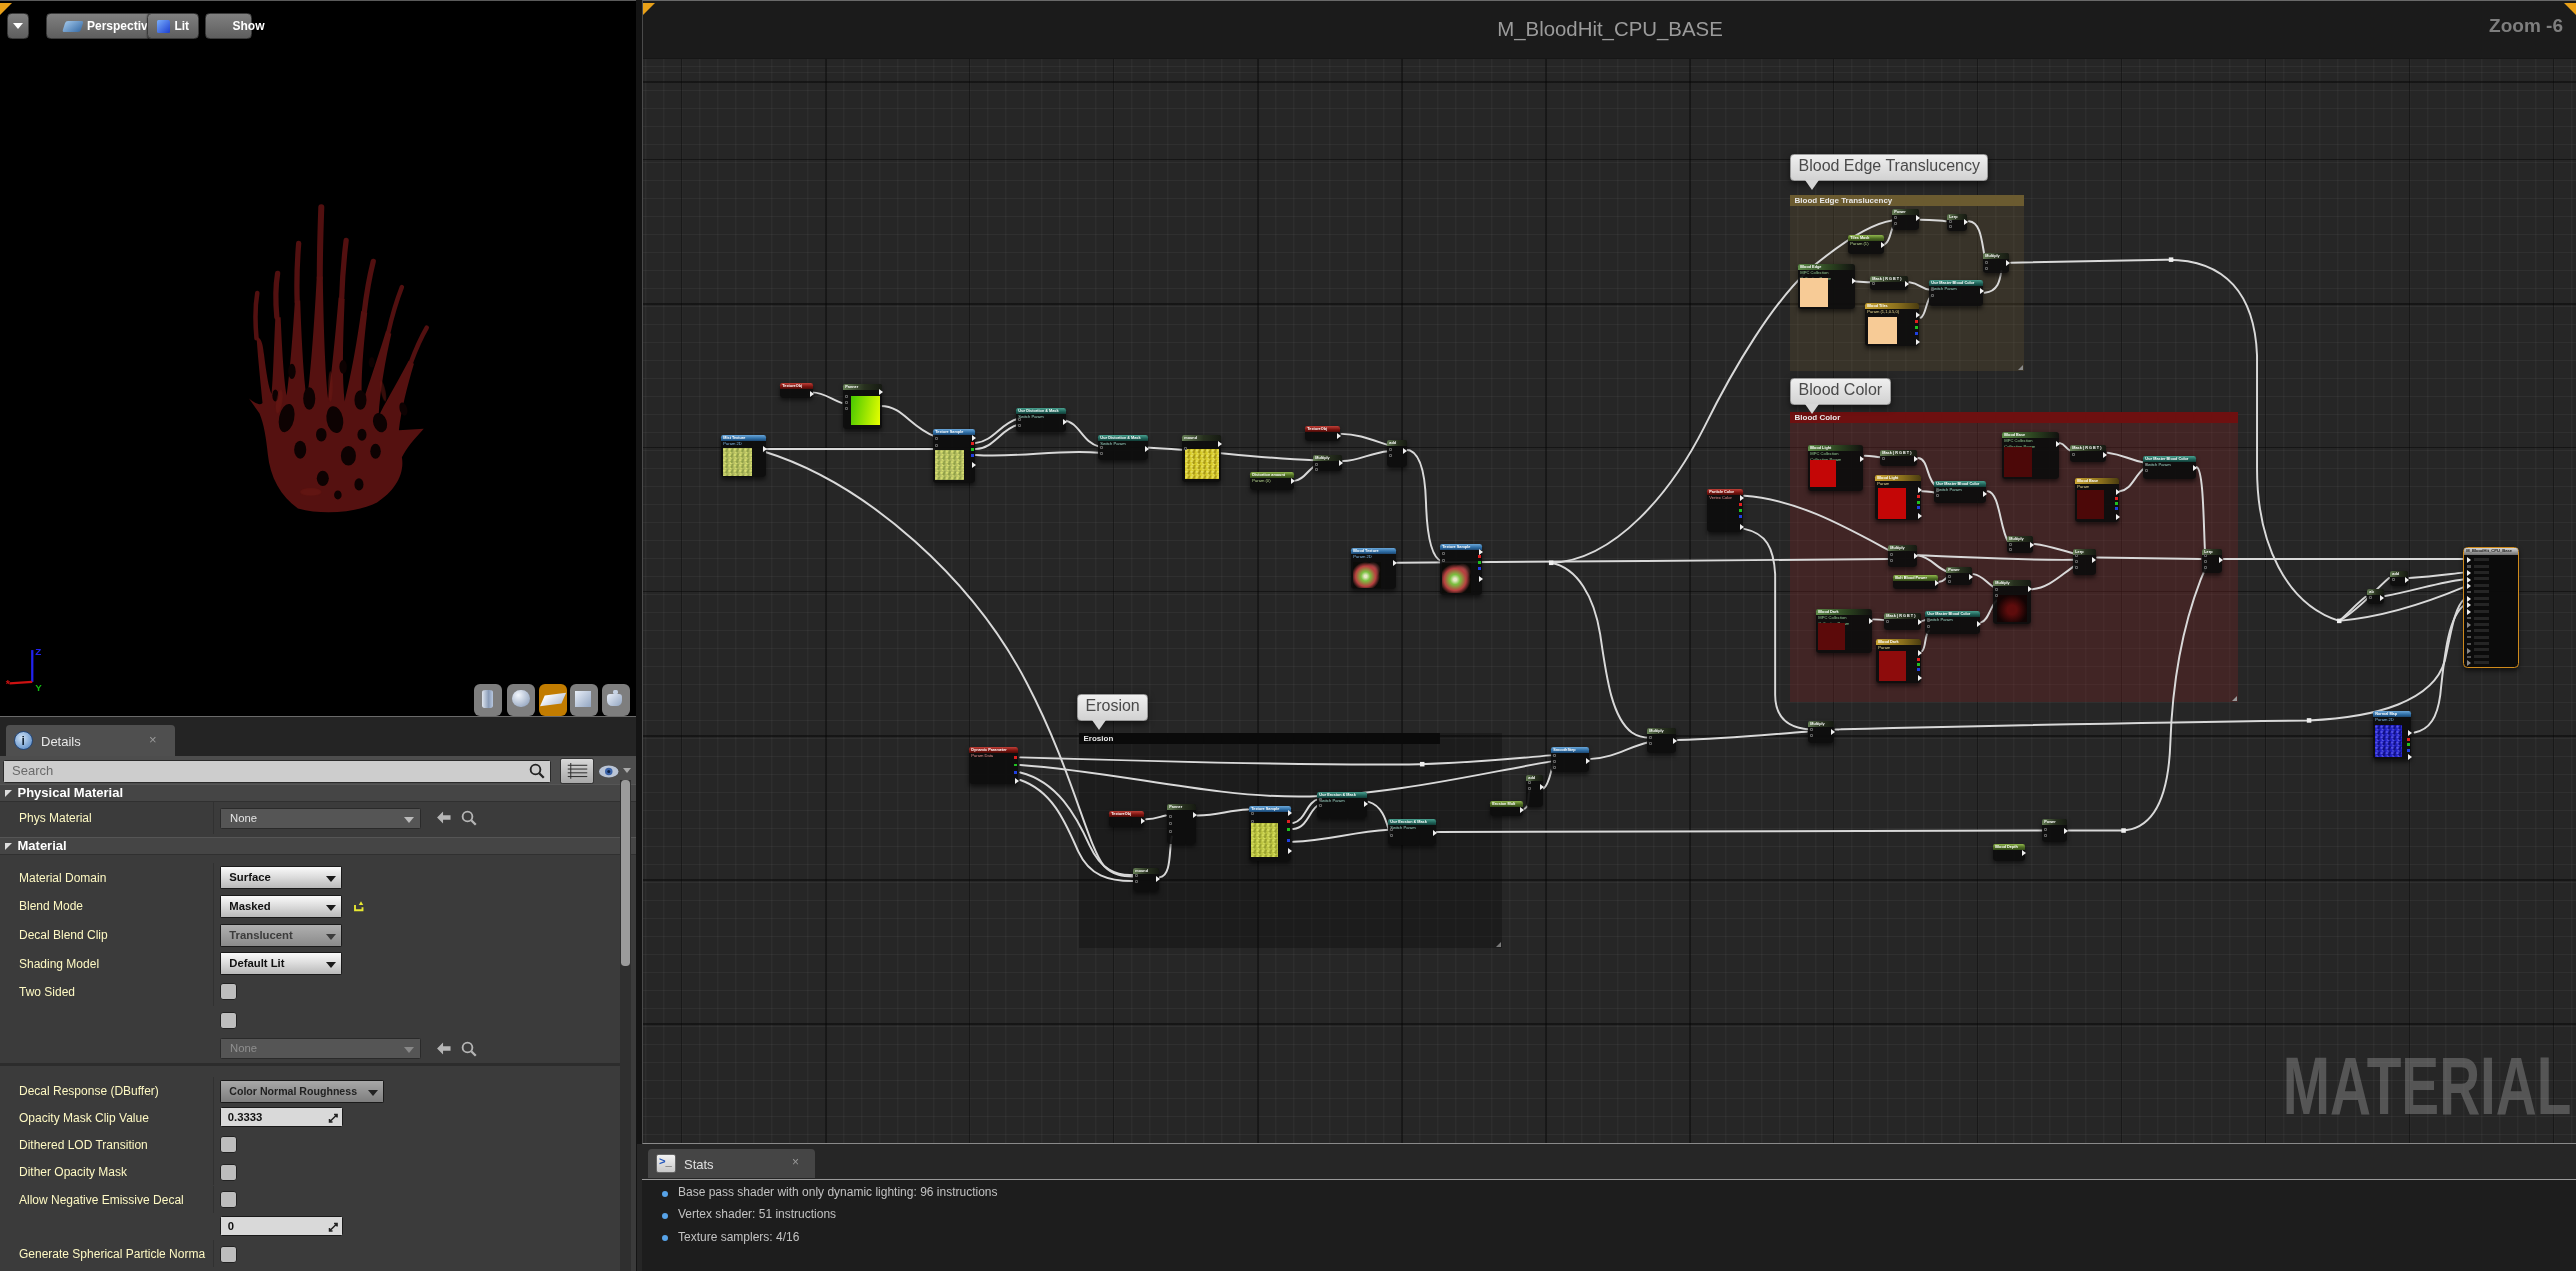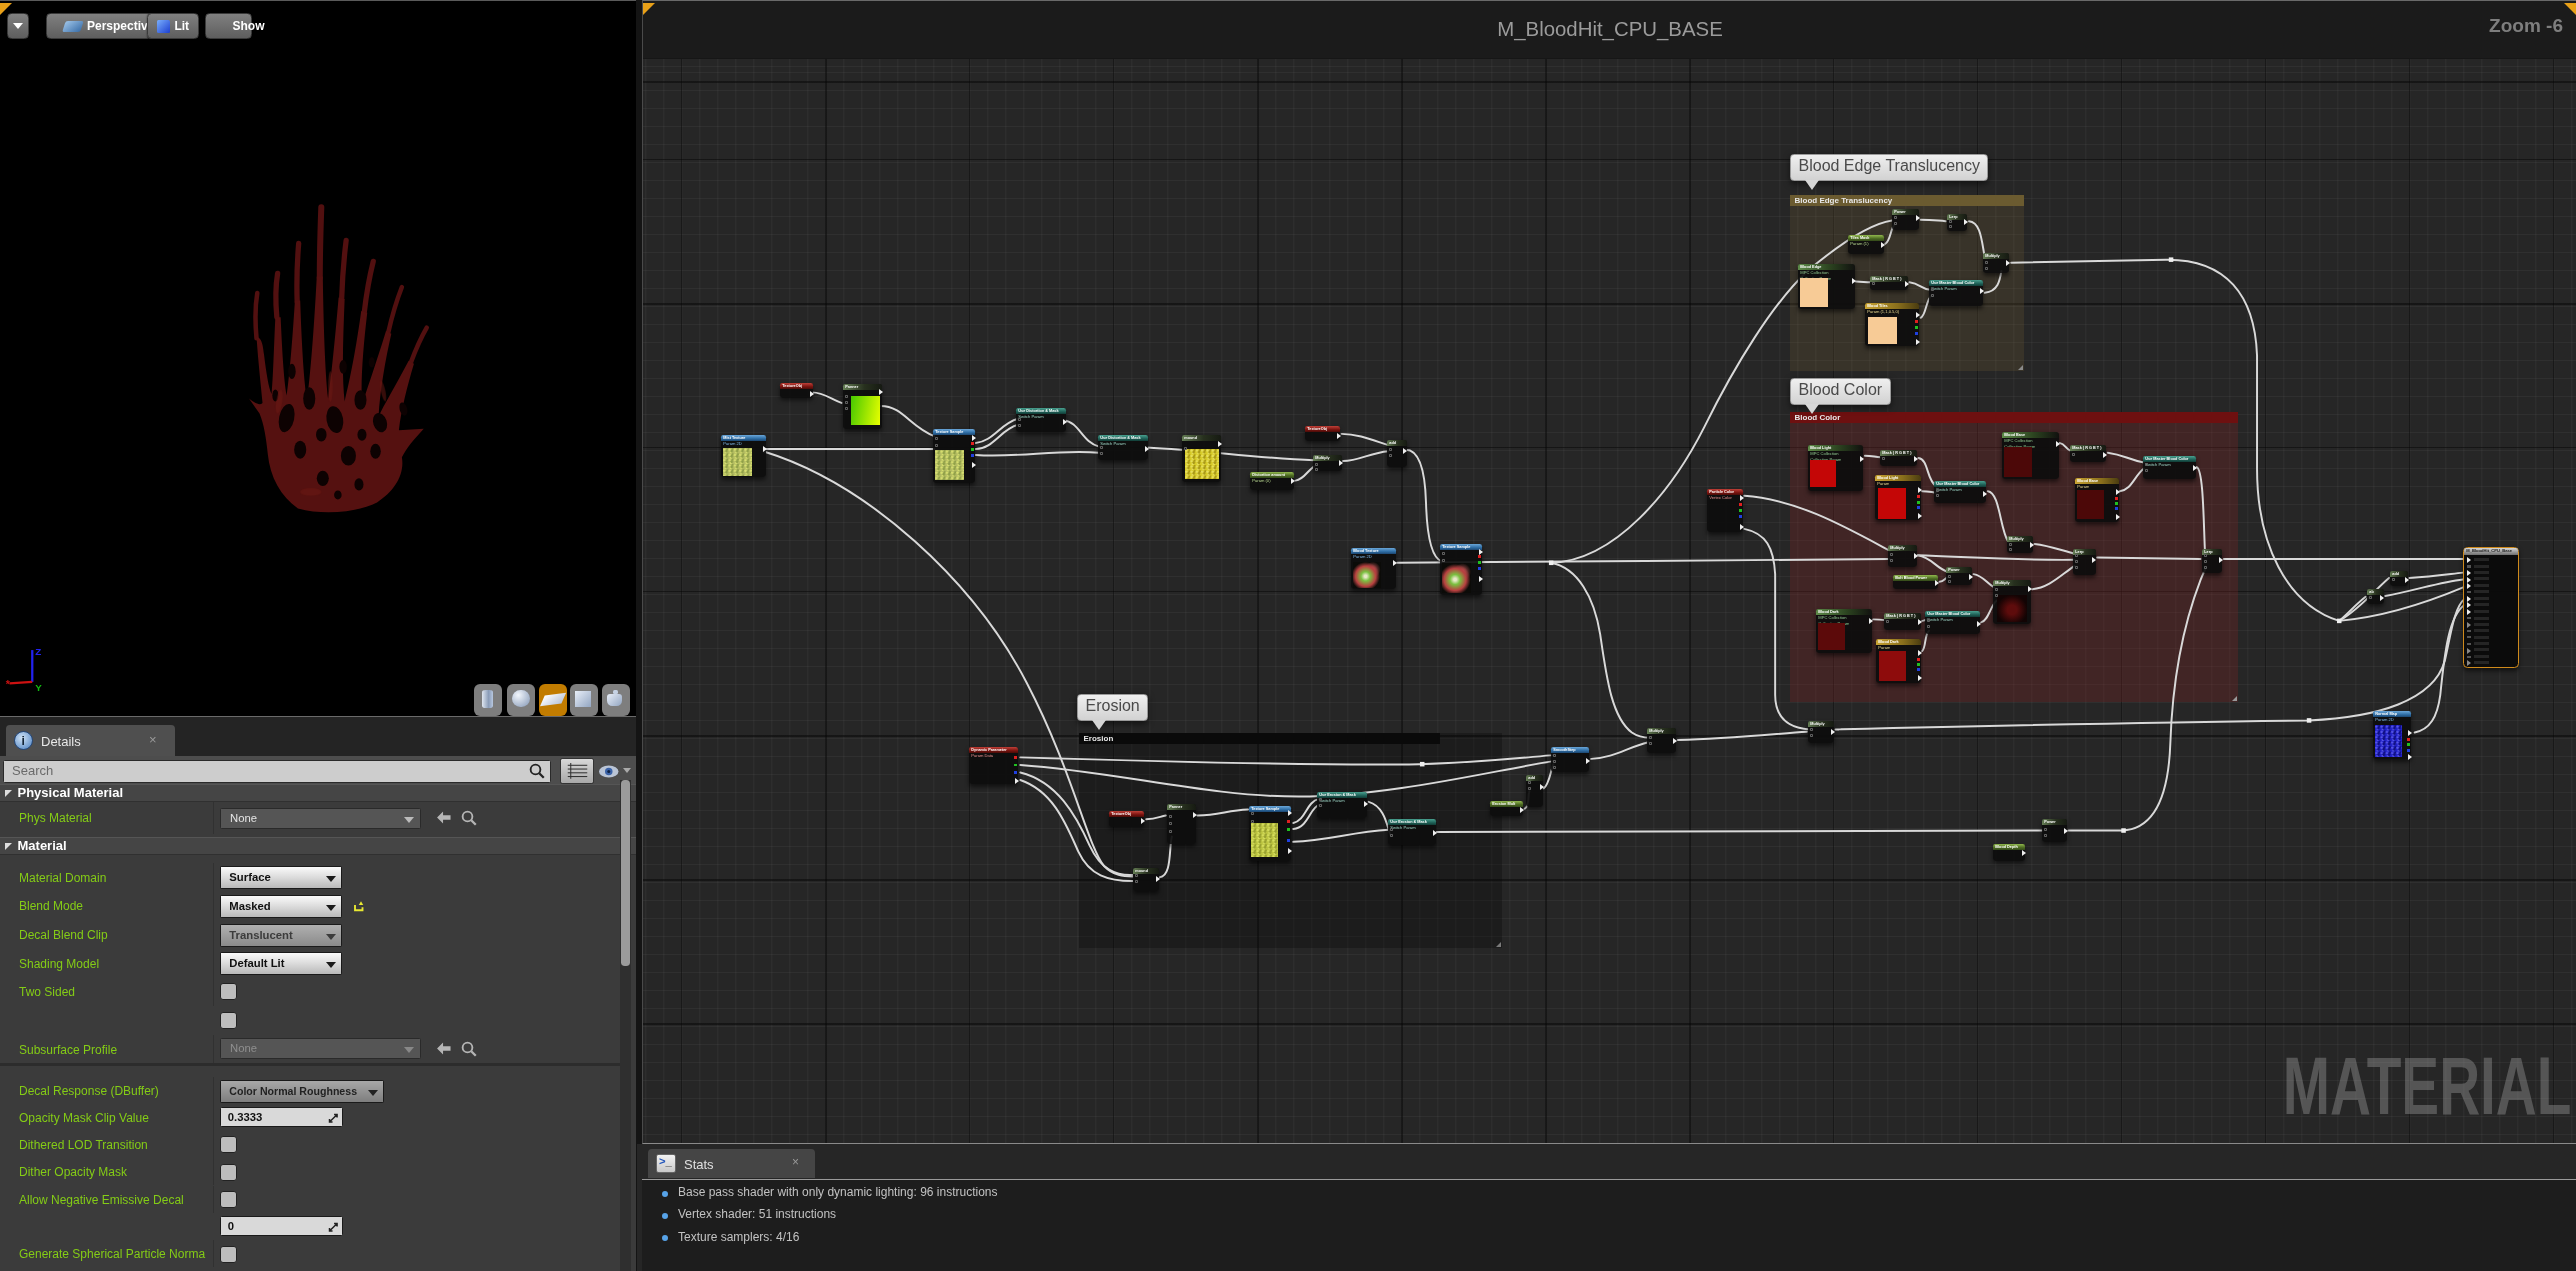--- a/index.html
+++ b/index.html
@@ -7,21 +7,21 @@
 #page{position:absolute;left:0;top:0;width:2576px;height:1272px;}
 .abs{position:absolute;}
 
 #vp{left:0;top:0;width:636px;height:717px;background:#000;border-top:1.5px solid #5a5a5a;}
 .vbtn{position:absolute;top:12px;height:26.4px;background:linear-gradient(180deg,#808080,#5e5e5e);
  border:0.8px solid #3a3a3a;border-radius:4.5px;color:#fff;font-weight:bold;font-size:12px;
  display:flex;align-items:center;justify-content:center;box-shadow:0 0.8px 1.5px rgba(0,0,0,.7);}
 .shapebtn{position:absolute;top:683px;width:28px;height:32px;border-radius:6px;background:#7e7e7e;}
 
 #dp{left:0;top:717px;width:636px;height:554px;background:#3b3b3b;}
-.drow{position:absolute;left:0;width:620px;height:28px;color:#84cc16;font-size:12px;}
+.drow{position:absolute;left:0;width:620px;height:28px;color:#fef9c3;font-size:12px;}
 .dlabel{position:absolute;left:19px;top:50%;transform:translateY(-50%);white-space:nowrap;}
 .dhead{position:absolute;left:0;width:636px;height:18px;background:#454545;color:#fff;
  font-weight:bold;font-size:13px;border-top:0.8px solid #555;border-bottom:0.8px solid #303030;}
 .ddl{position:absolute;left:220px;height:22.6px;background:linear-gradient(180deg,#fafafa,#dedede 45%,#b9b9b9);
  border:0.8px solid #1a1a1a;border-radius:1.5px;color:#111;font-size:11.3px;font-weight:bold;line-height:21px;
  padding-left:8.3px;}
 .ddl .car{position:absolute;right:5.3px;top:9px;width:0;height:0;border-left:5.3px solid transparent;
  border-right:5.3px solid transparent;border-top:6px solid #1a1a1a;}
 .dark-dl{position:absolute;left:220px;width:201px;height:21px;background:#555;border:0.8px solid #2a2a2a;
  border-radius:1.5px;color:#e5e5e5;font-size:11.3px;line-height:19.6px;padding-left:9px;}
@@ -210,24 +210,20 @@
         <div class="colsep"></div>
         <div class="dlabel">Shading Model</div>
       </div>
 <div class="ddl" style="top:235px;width:122px;">Default Lit<div class="car"></div></div>
 <div class="drow" style="top:260px;height:29px;">
         <div class="colsep"></div>
         <div class="dlabel">Two Sided</div>
       </div>
 <div class="chk" style="top:266px;"></div>
 <div class="chk" style="top:295px;"></div>
-<div class="drow" style="top:318px;height:29px;">
-        <div class="colsep"></div>
-        <div class="dlabel">Subsurface Profile</div>
-      </div>
 <div class="dark-dl" style="top:321px;color:#8f8f8f;">None<div class="car" style="border-top-color:#888;"></div></div>
 <svg class="abs" style="left:434px;top:324px;" width="19.6" height="15" viewBox="0 0 26 20">
         <path d="M12 2 L4 10 L12 18 L12 13 L22 13 L22 7 L12 7 Z" fill="#b5b5b5"></path>
       </svg>
 <svg class="abs" style="left:460px;top:323px;" width="18" height="18" viewBox="0 0 24 24">
         <circle cx="10" cy="10" r="6.5" fill="none" stroke="#b5b5b5" stroke-width="2.5"></circle>
         <line x1="15" y1="15" x2="21" y2="21" stroke="#b5b5b5" stroke-width="3"></line>
       </svg>
 <div class="abs" style="left:0;top:346px;width:620px;height:3px;background:#2c2c2c;"></div>
 <div class="drow" style="top:360px;height:27px;">

